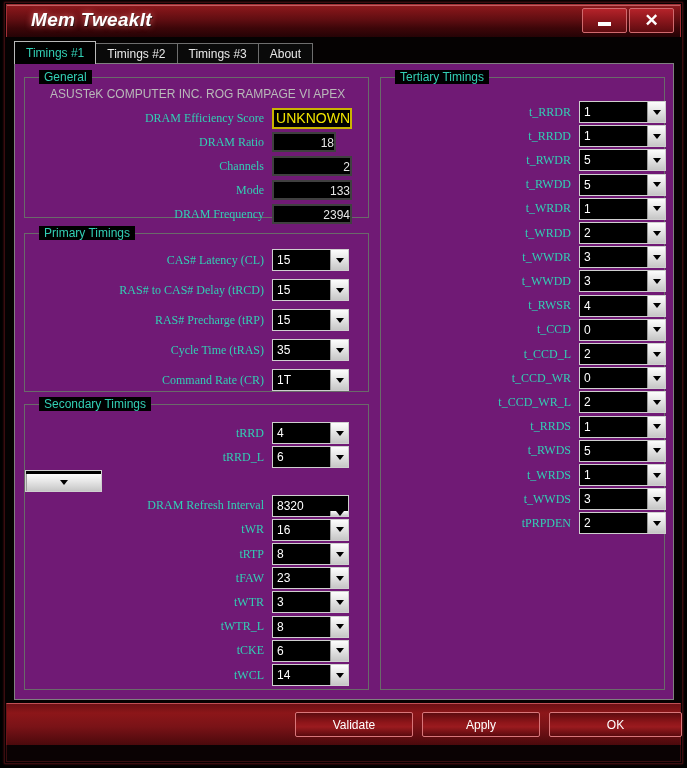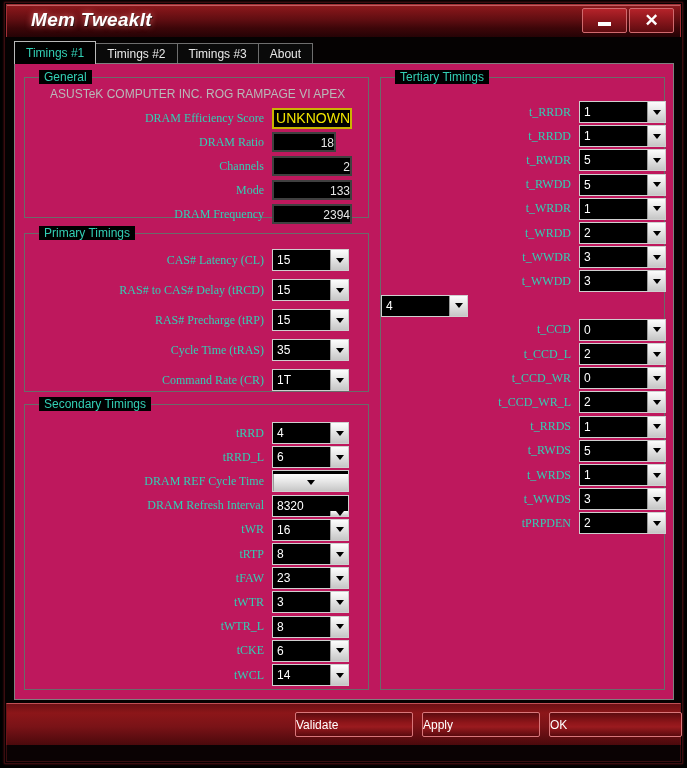--- a/index.html
+++ b/index.html
@@ -121,21 +121,21 @@
     position: relative;
     z-index: 3;
   }
 
   
   .panel {
     position: absolute;
     left: 14px; top: 63px;
     width: 660px; height: 637px;
     border: 1px solid #808080;
-    background: #be185d;
+    background: #701a75;
     box-sizing: border-box;
   }
 
   
   .group {
     position: absolute;
     border: 1px solid #6a6a6a;
     box-sizing: border-box;
     background: transparent;
   }
@@ -246,21 +246,21 @@
   }
   .btn {
     position: absolute;
     top: 8px;
     height: 25px;
     background: linear-gradient(to bottom, #5c0b0f 0%, #8d1519 40%, #9b1b1f 60%, #5a0a0e 100%);
     border: 1px solid #d9767a;
     border-radius: 2px;
     color: #ffffff;
     font-size: 12px;
-    display: flex; align-items: center; justify-content: flex-start;
+    display: flex; align-items: center; justify-content: center;
     box-sizing: border-box;
     cursor: pointer;
   }
   .footer-strip {
     position: absolute;
     left: 6px; top: 745px;
     width: 675px; height: 17px;
     background: #0a0203;
     border: 1px solid #3a0d10;
     border-top: none;
@@ -397,21 +397,20 @@
           <div class="row" style="left: 0px; top: 40.2px;">
             <div class="lbl" style="width: 239px;">tRRD_L</div>
             <div class="combo" style="width: 77px;">
               <div class="cval">6</div>
               <div class="carrow">
                 <i></i>
               </div>
             </div>
           </div>
           <div class="row" style="left: 0px; top: 64.4px;">
-            <div class="lbl" style="width: 239px;">DRAM REF Cycle Time</div>
             <div class="combo" style="width: 77px; flex-direction: column;">
               <div class="cval">278</div>
               <div class="carrow">
                 <i></i>
               </div>
             </div>
           </div>
           <div class="row" style="left: 0px; top: 88.6px;">
             <div class="lbl" style="width: 239px;">DRAM Refresh Interval</div>
             <div class="combo" style="width: 77px; align-items: flex-end;">
@@ -556,20 +555,21 @@
           <div class="row" style="left: 0px; top: 191.4px;">
             <div class="lbl" style="width: 190px;">t_WWDD</div>
             <div class="combo" style="width: 87px;">
               <div class="cval">3</div>
               <div class="carrow">
                 <i></i>
               </div>
             </div>
           </div>
           <div class="row" style="left: 0px; top: 215.6px;">
+            <div class="lbl" style="width: 190px;">t_RWSR</div>
             <div class="combo" style="width: 87px;">
               <div class="cval">4</div>
               <div class="carrow">
                 <i></i>
               </div>
             </div>
           </div>
           <div class="row" style="left: 0px; top: 239.8px;">
             <div class="lbl" style="width: 190px;">t_CCD</div>
             <div class="combo" style="width: 87px;">

